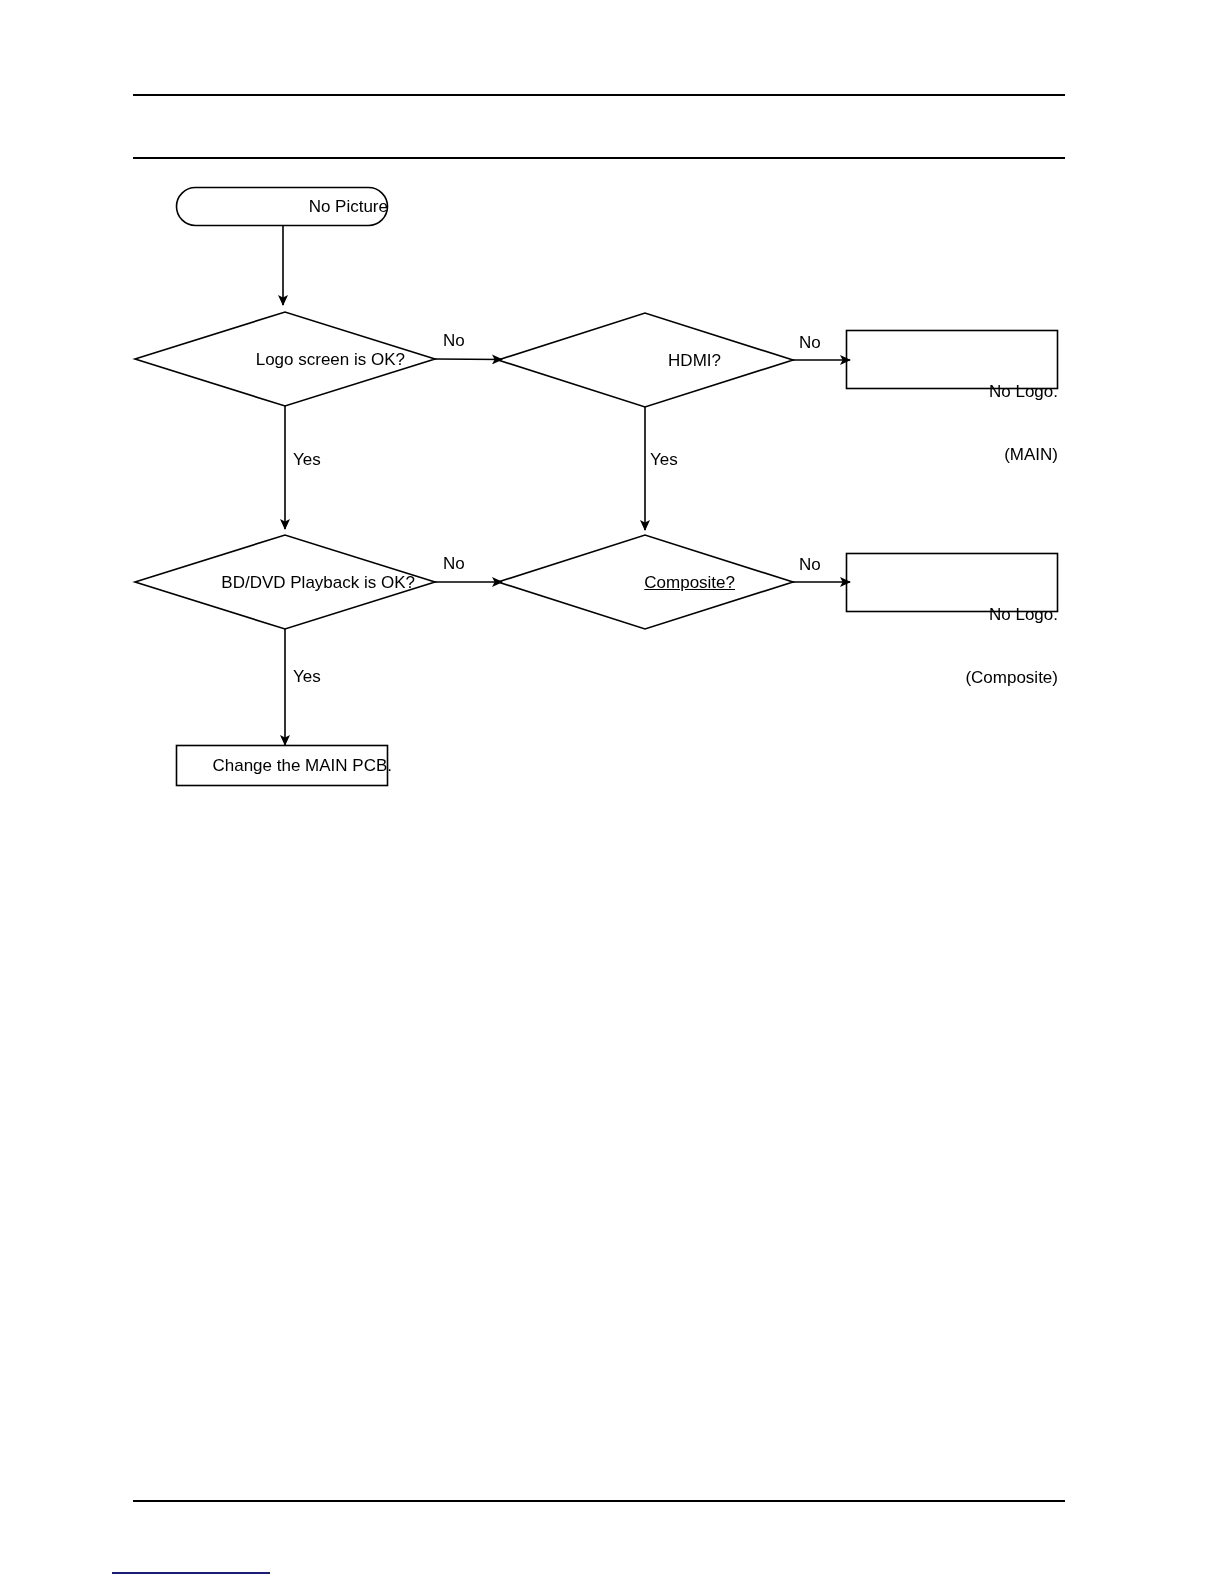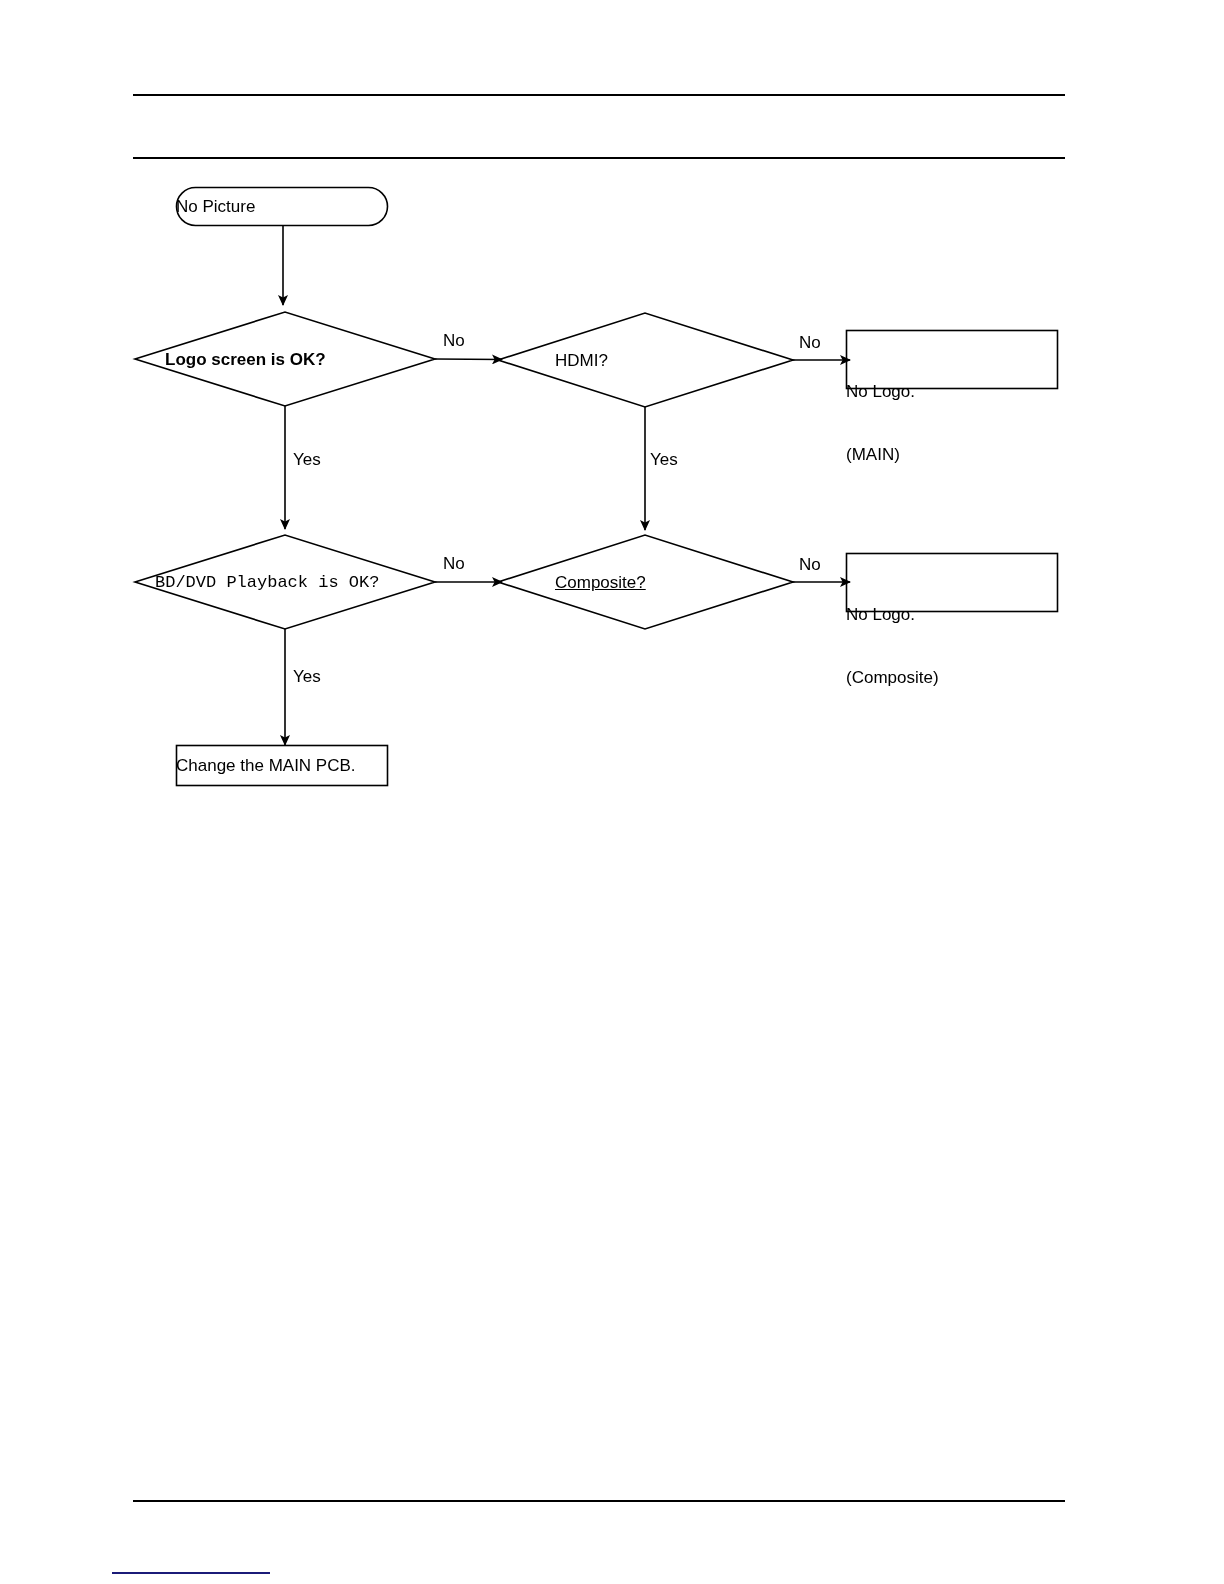--- a/index.html
+++ b/index.html
@@ -38,21 +38,21 @@
     top: 0;
   }
 
   
   .node-text {
     position: absolute;
     font-family: "Liberation Sans", sans-serif;
     font-size: 17px;
     line-height: 21px;
     color: #000000;
-    text-align: left;
+    text-align: right;
     white-space: pre;
     pointer-events: none;
   }
   .edge-label {
     position: absolute;
     font-family: "Liberation Sans", sans-serif;
     font-size: 17px;
     color: #000000;
     white-space: pre;
   }
@@ -102,30 +102,30 @@
 
     <line x1="793" y1="582" x2="850" y2="582" stroke="#000000" stroke-width="1.6" marker-end="url(#arrow)"></line>
 
     <line x1="285" y1="629" x2="285" y2="745" stroke="#000000" stroke-width="1.6" marker-end="url(#arrow)"></line>
 
     <rect x="176.5" y="745.5" width="211" height="40" fill="#ffffff" stroke="#000000" stroke-width="1.6"></rect>
   </svg>
 
   <div class="node-text" style="left:176px; top:196px; width:212px;">No Picture</div>
 
-  <div class="node-text" style="left:165px; top:349px; width:240px;font-weight:bold;">Logo screen is OK?</div>
+  <div class="node-text" style="left:165px; top:349px; width:240px;">Logo screen is OK?</div>
 
-  <div class="node-text" style="left:555px; top:350px; width:180px;">HDMI?</div>
+  <div class="node-text" style="left:541px; top:350px; width:180px;">HDMI?</div>
 
   <div class="node-text" style="left:846px; top:339px; width:212px;">
     <div>No Logo.</div>
     <div>(MAIN)</div>
   </div>
 
-  <div class="node-text" style="left:155px; top:572px; width:260px;font-family:Liberation Mono, monospace;">BD/DVD Playback is OK?</div>
+  <div class="node-text" style="left:155px; top:572px; width:260px;">BD/DVD Playback is OK?</div>
 
   <div class="node-text" style="left:555px; top:572px; width:180px;text-decoration:underline;">Composite?</div>
 
   <div class="node-text" style="left:846px; top:562px; width:212px;">
     <div>No Logo.</div>
     <div>(Composite)</div>
   </div>
 
   <div class="node-text" style="left:176px; top:755px; width:216px;">Change the MAIN PCB.</div>
 

